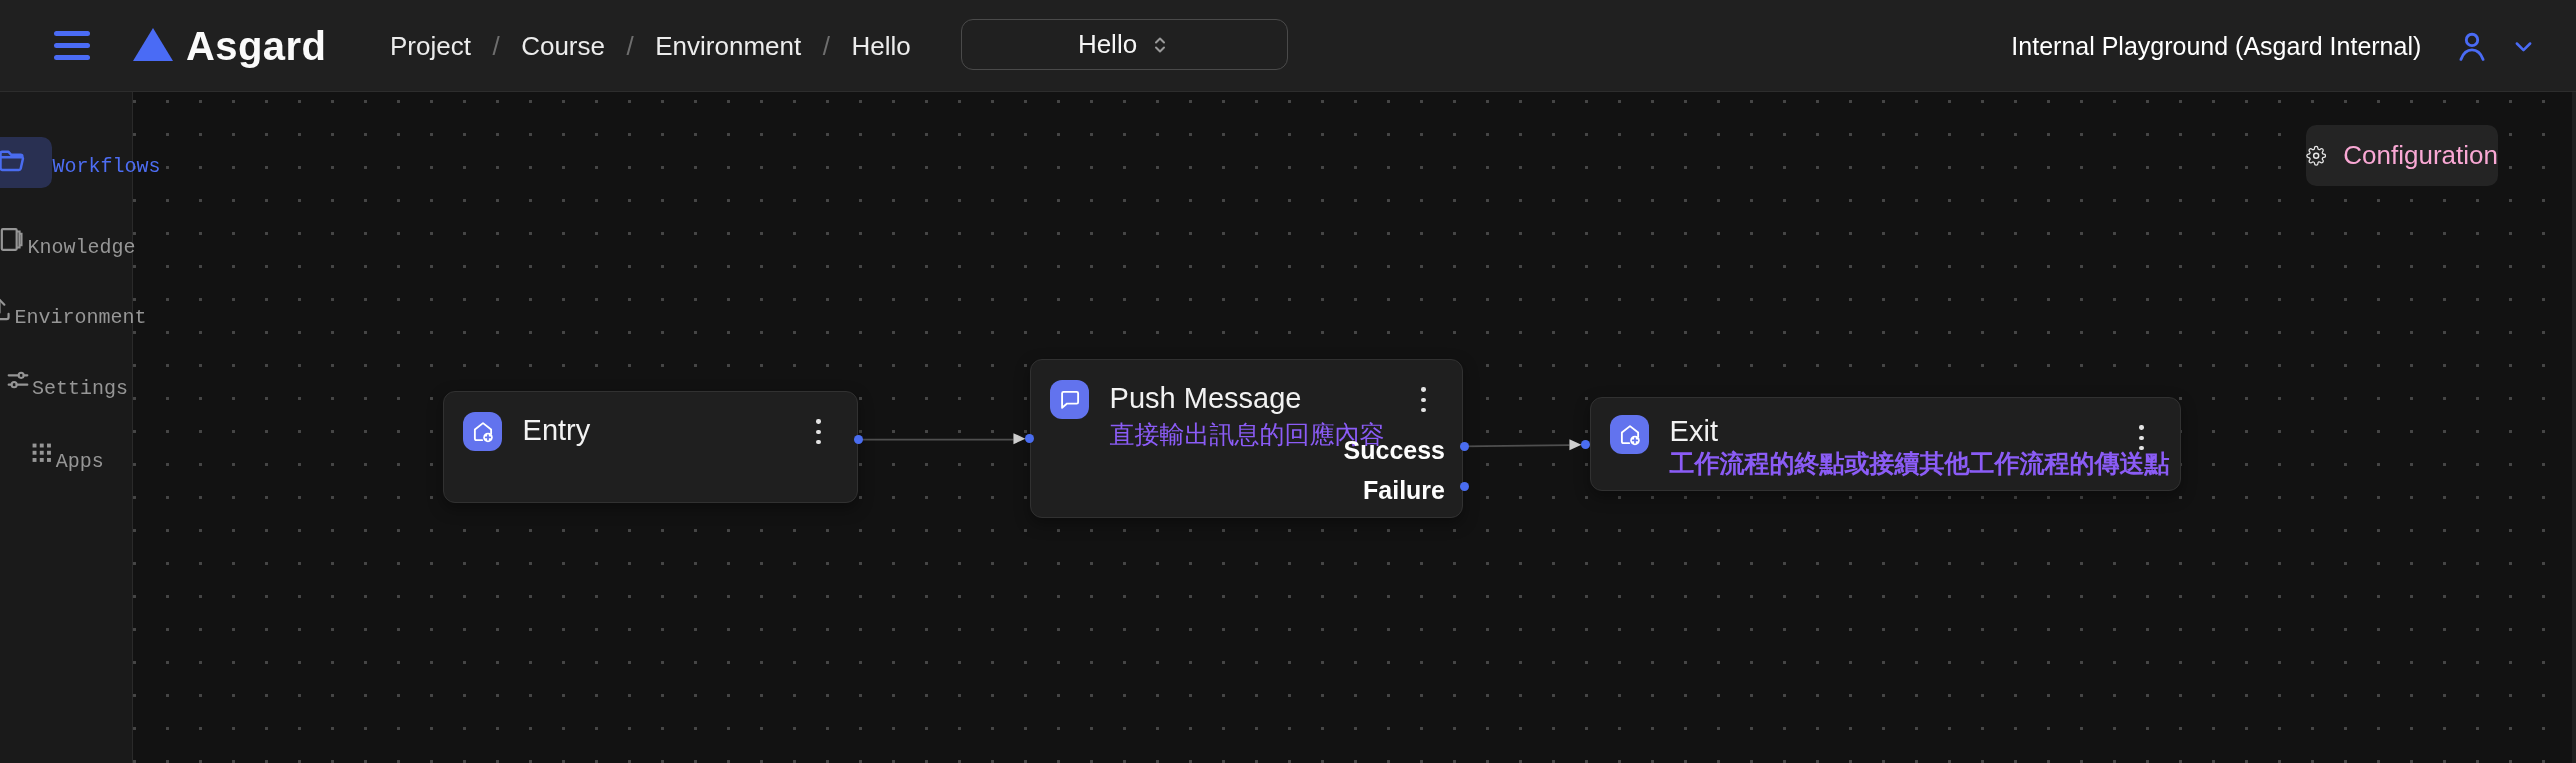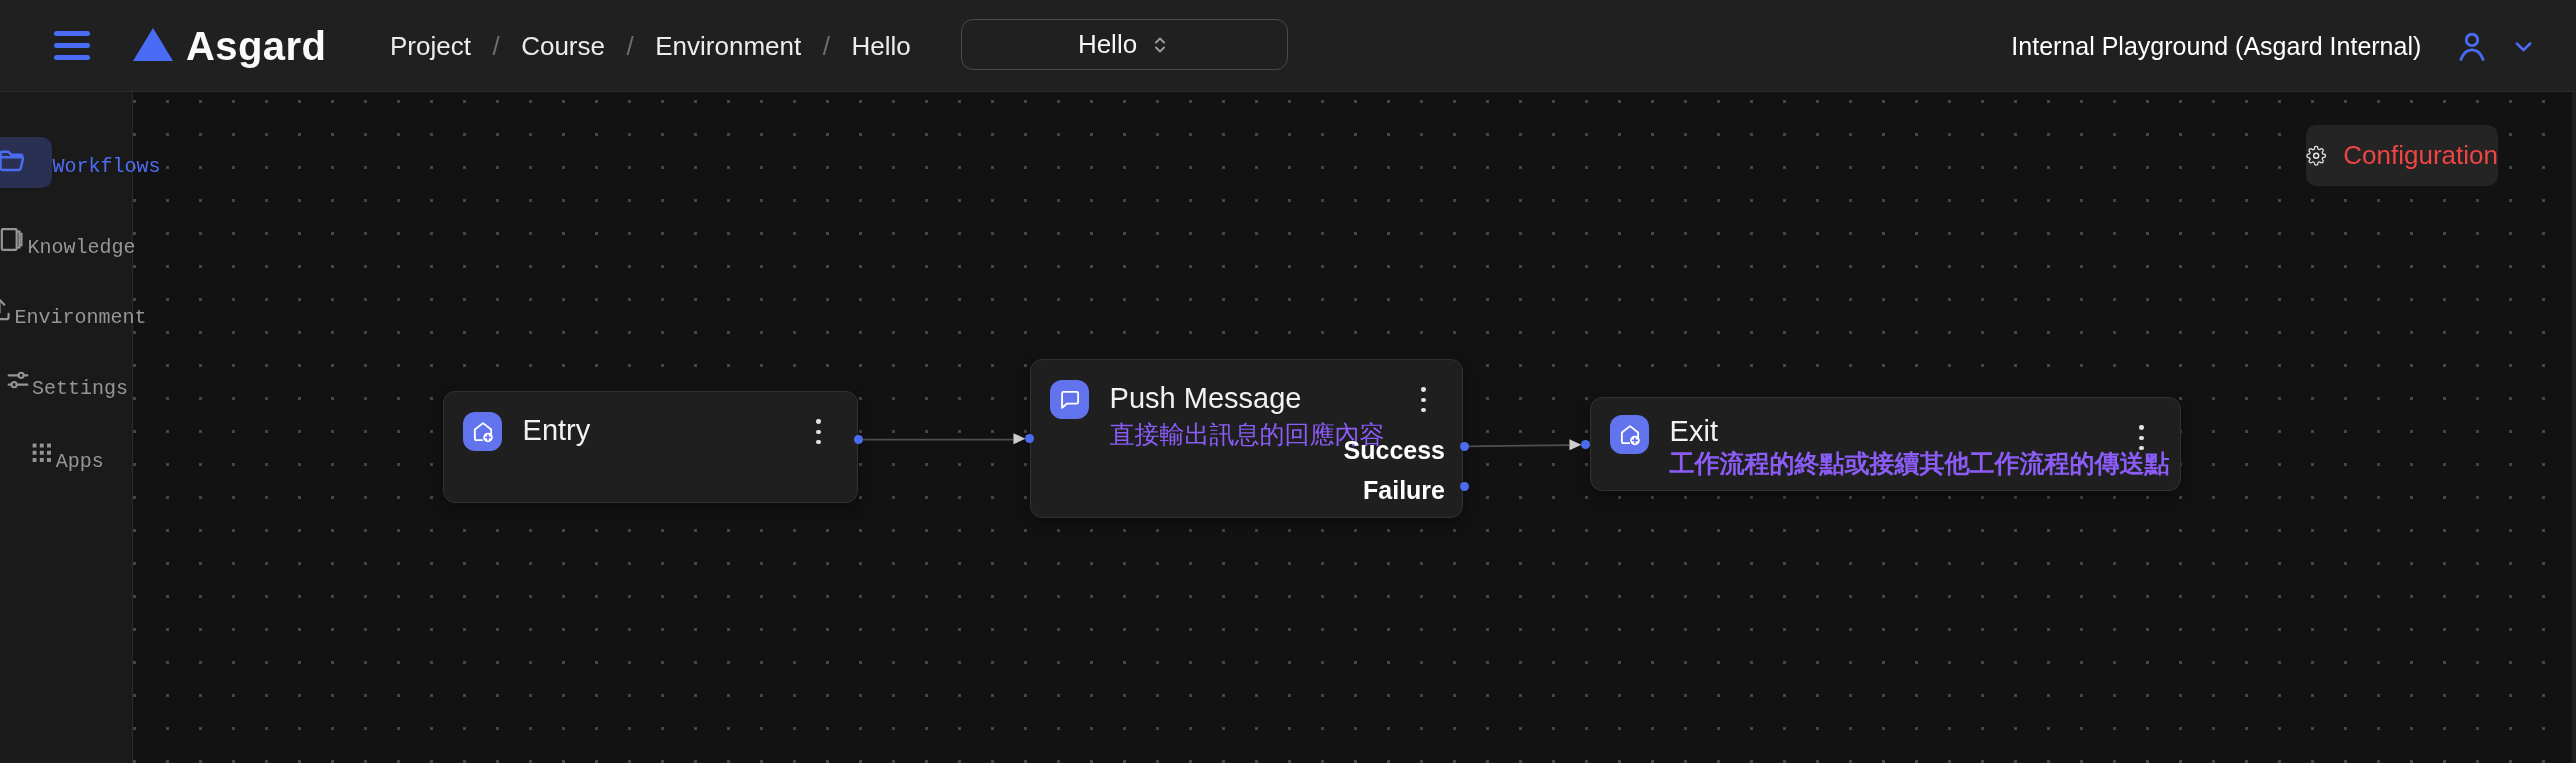--- a/index.html
+++ b/index.html
@@ -51,21 +51,21 @@
   .canvas {
     position:absolute; left:133px; top:92px; width:2443px; height:672px;
     background-color:#121212;
     background-image:radial-gradient(circle, #464646 1.4px, transparent 1.9px);
     background-size:33px 33px; background-position:18px 26px;
   }
   .right-edge { position:absolute; right:0; top:0; width:4.3px; height:672px; background:#1f1f1f; }
   .config-btn {
     position:absolute; left:2173px; top:33px; width:192px; height:61px;
     background:#242424; border:none; border-radius:10.3px; display:flex; align-items:center;
-    justify-content:center; gap:17px; color:#ef4444; font-size:26px;
+    justify-content:center; gap:17px; color:#f9a8d4; font-size:26px;
     font-family:"Liberation Sans","DejaVu Sans",sans-serif; cursor:pointer;
   }
   .edges { position:absolute; left:0; top:0; width:2443px; height:672px; pointer-events:none; }
   .edges path.edge-line { pointer-events:stroke; }
   
   .node {
     position:absolute; background:#1f1f1f; border:1.3px solid #313131; border-radius:12px;
     box-shadow:0 5.1px 15.4px rgba(0,0,0,0.35); cursor:grab;
   }
   .node-entry { left:310px; top:299px; width:415px; height:112px; }

